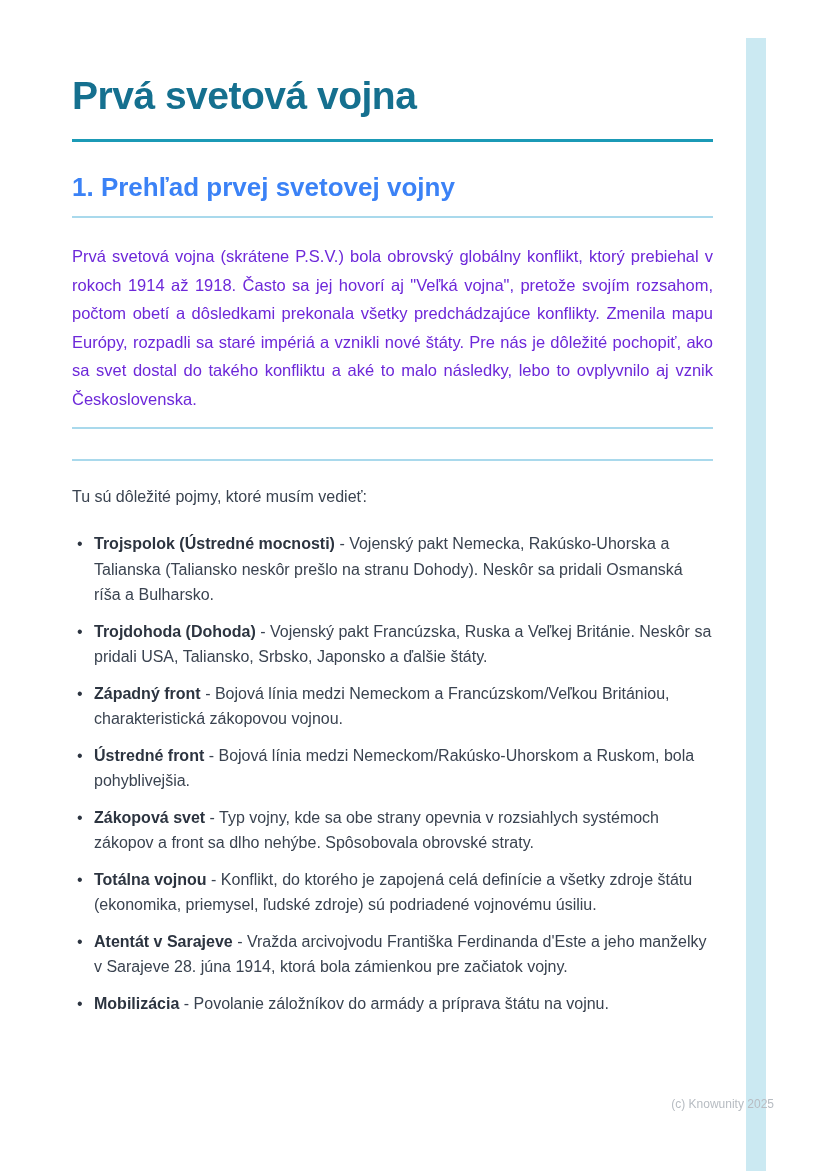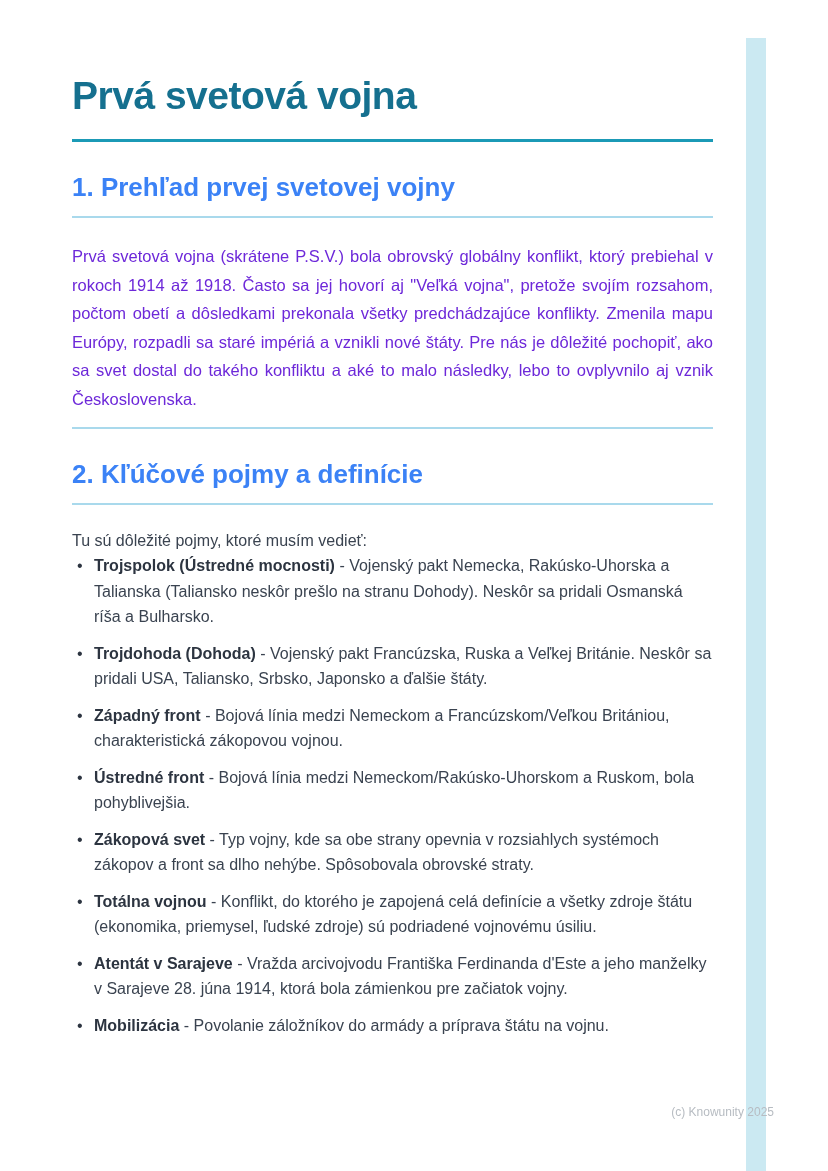--- a/index.html
+++ b/index.html
@@ -57,41 +57,42 @@
   }
   .divider-rule {
     height: 2px;
     background: #a9d9ec;
     margin: 14px 0 30px;
   }
   .terms-intro {
     font-size: 16px;
     line-height: 24px;
     color: #3a4350;
+    margin-bottom: 22px;
   }
   .terms-list { list-style: none; }
   .term-item {
     display: flex;
     font-size: 16px;
     line-height: 25.5px;
     color: #3a4350;
     margin-bottom: 11px;
   }
   .bullet {
     flex-shrink: 0;
     width: 22px;
     padding-left: 5px;
     color: #2c3440;
   }
   .item-text { flex: 1; }
   .term { font-weight: bold; color: #2c3440; }
   .footer {
     position: absolute;
     right: 54px;
-    bottom: 52px;
+    bottom: 60px;
     font-size: 12px;
     color: #b7bcc2;
   }
 </style>
 </head>
 <body>
 
 <div class="page">
 
   <div class="stripe"></div>
@@ -103,21 +104,20 @@
 
     <section>
       <h2 class="section-heading">1. Prehľad prvej svetovej vojny</h2>
       <div class="section-rule"></div>
       <p class="body-paragraph">Prvá svetová vojna (skrátene P.S.V.) bola obrovský globálny konflikt, ktorý prebiehal v rokoch 1914 až 1918. Často sa jej hovorí aj "Veľká vojna", pretože svojím rozsahom, počtom obetí a dôsledkami prekonala všetky predchádzajúce konflikty. Zmenila mapu Európy, rozpadli sa staré impériá a vznikli nové štáty. Pre nás je dôležité pochopiť, ako sa svet dostal do takého konfliktu a aké to malo následky, lebo to ovplyvnilo aj vznik Československa.</p>
     </section>
 
     <div class="divider-rule"></div>
 
     <section>
-      <h2 class="section-heading">2. Kľúčové pojmy a definície</h2>
       <div class="section-rule"></div>
       <p class="terms-intro">Tu sú dôležité pojmy, ktoré musím vedieť:</p>
 
       <ul class="terms-list">
 
         <li class="term-item">
           <span class="bullet">•</span>
           <span class="item-text"><span class="term">Trojspolok (Ústredné mocnosti)</span> <span>- Vojenský pakt Nemecka, Rakúsko-Uhorska a Talianska (Taliansko neskôr prešlo na stranu Dohody). Neskôr sa pridali Osmanská ríša a Bulharsko.</span></span>
         </li>
 

